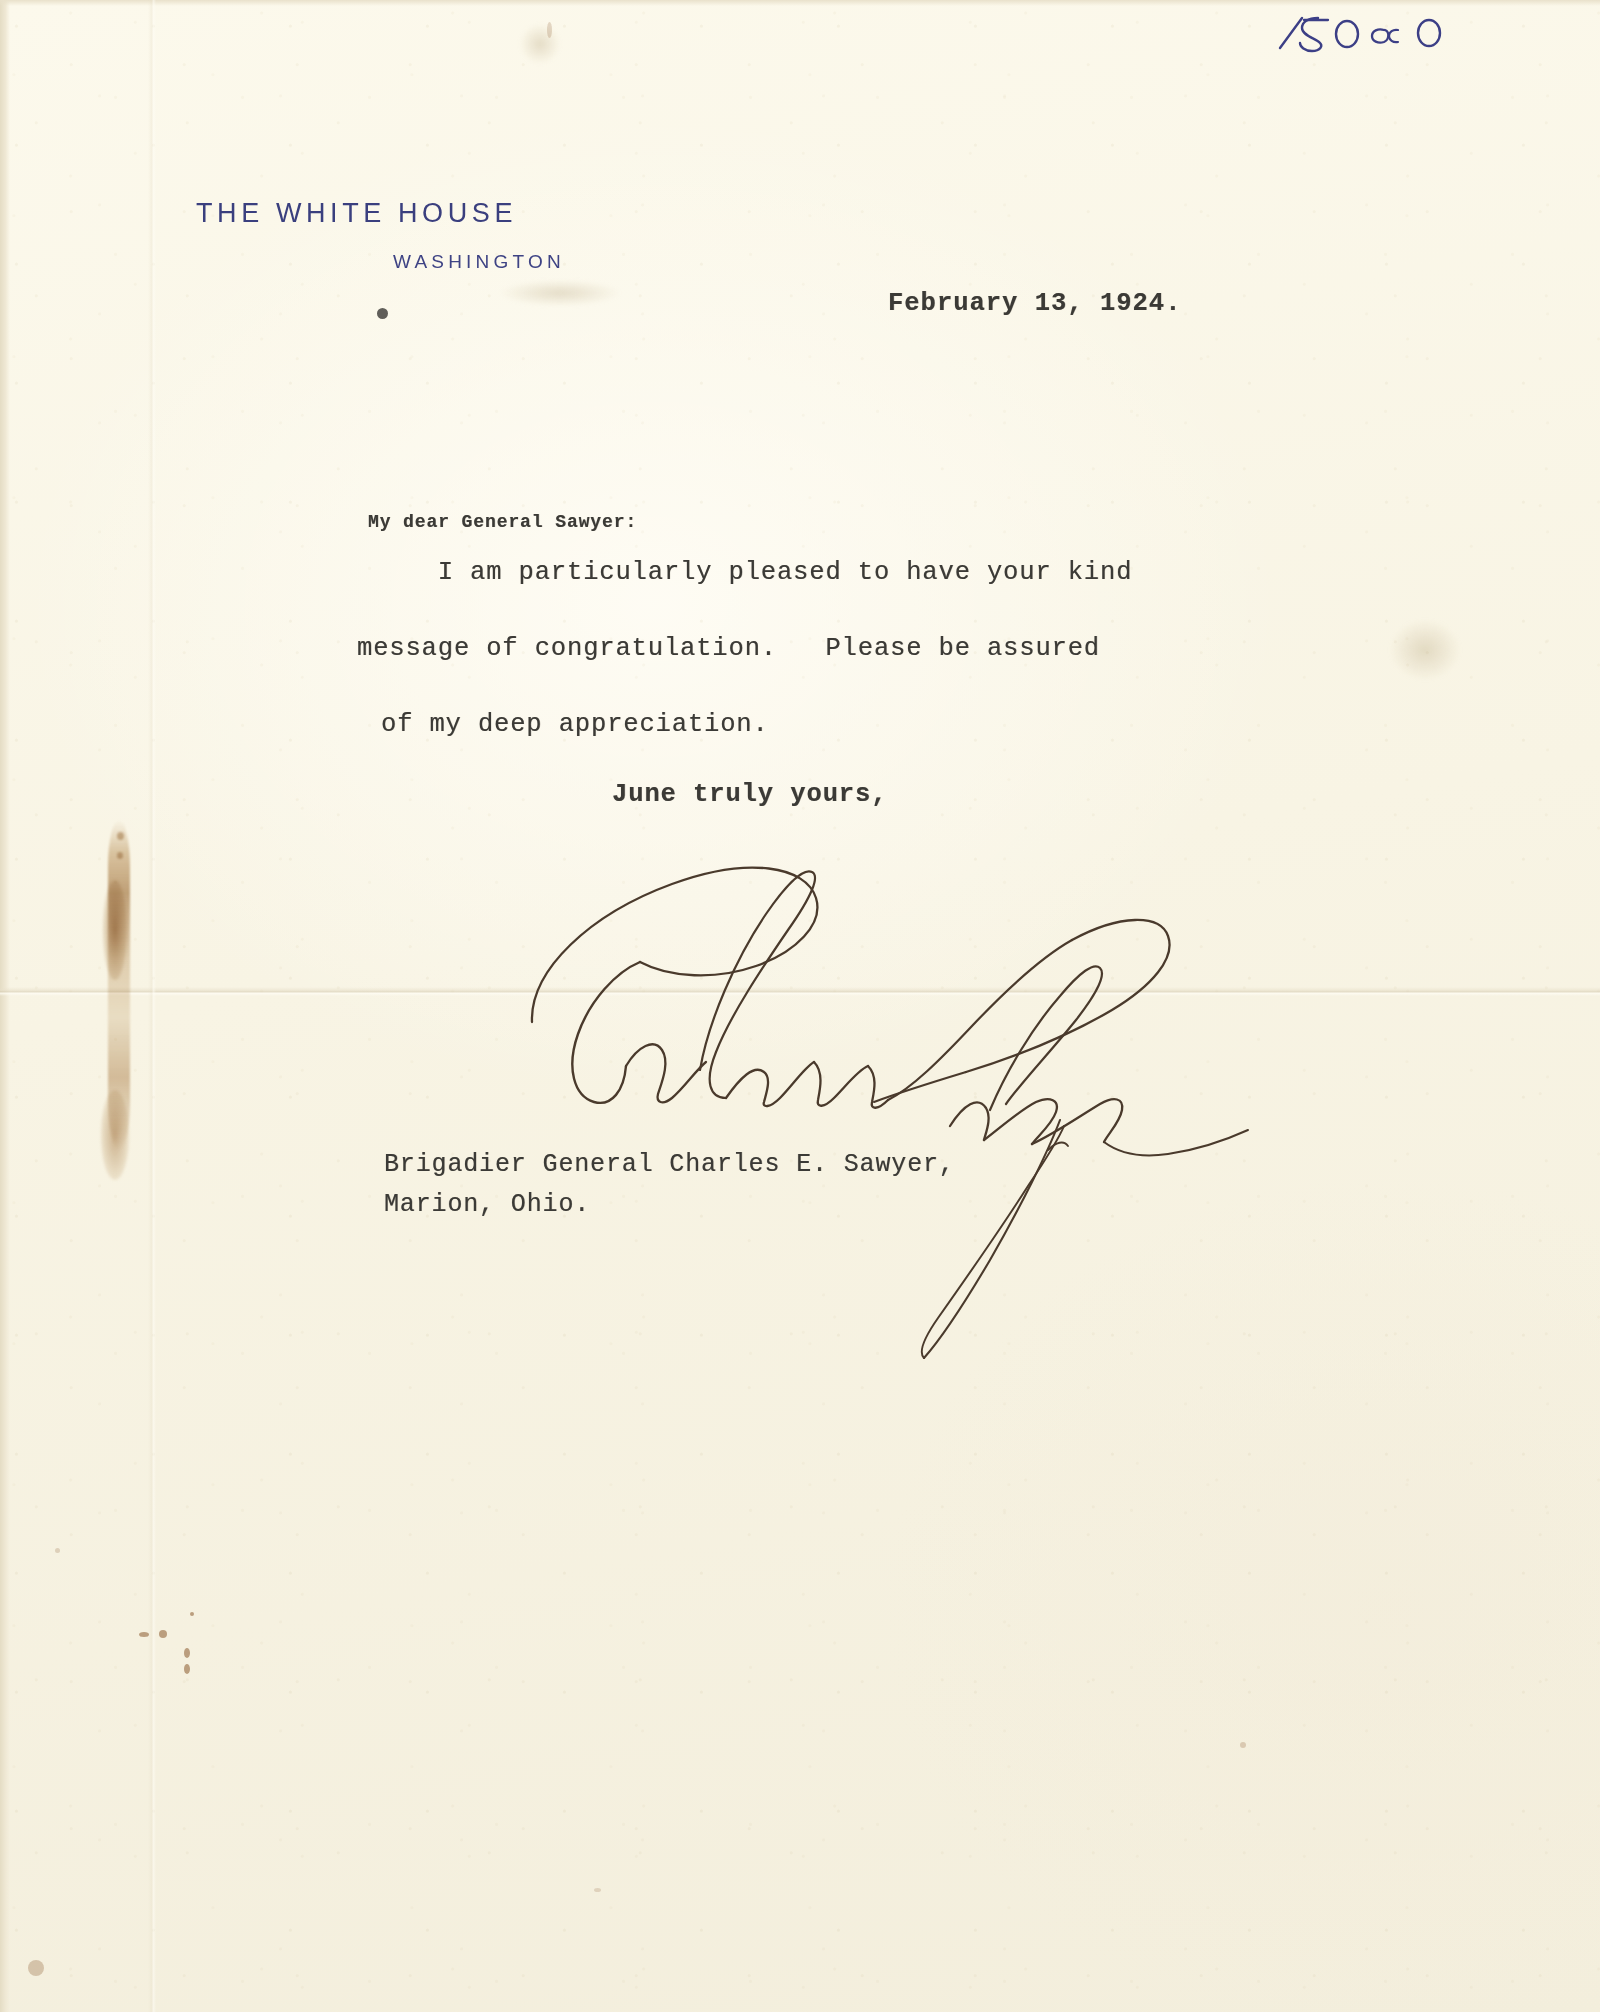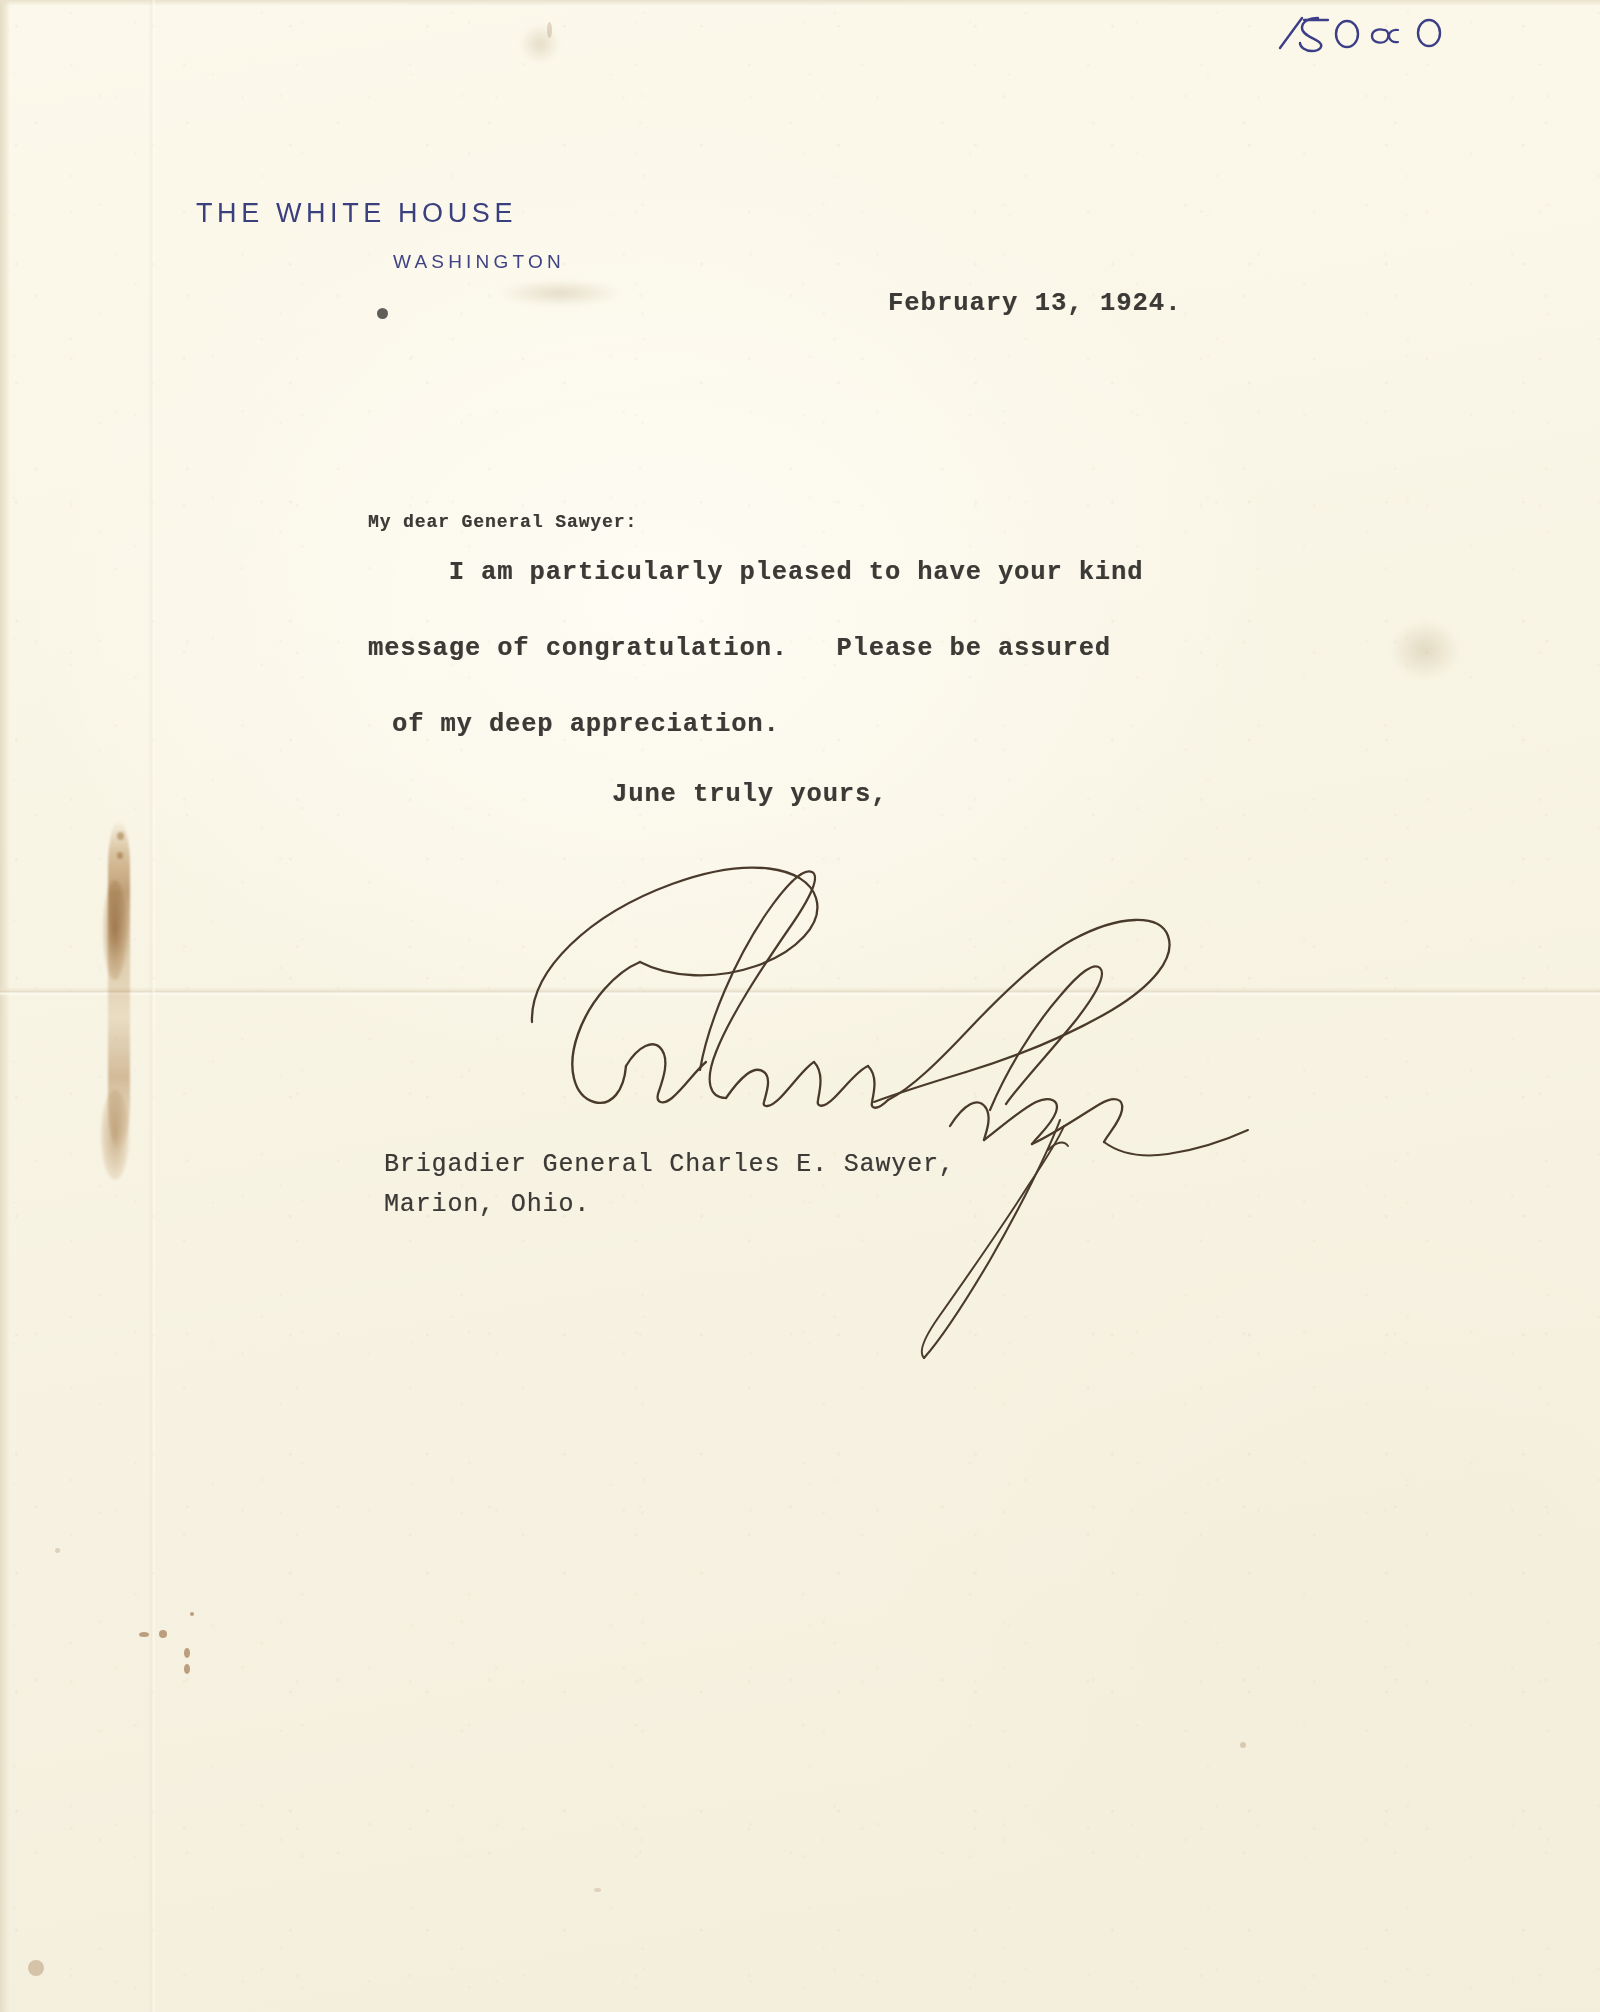--- a/index.html
+++ b/index.html
@@ -208,22 +208,22 @@
     left: 368px;
     top: 485px;
     font-size: 18px;
     letter-spacing: 0.9px;
     font-weight: 700;
     margin-top: 28px;
   }
   .body-line {
     font-size: 25.5px;
     letter-spacing: 0.85px;
-    font-weight: 700;
-    left: 368px;
+    font-weight: 400;
+    left: 357px;
   }
   .bl1 { top: 560px; }
   .bl2 { top: 636px; }
   .bl3 { top: 712px; margin-left: 24px; }
   .closing {
     left: 612px;
     top: 782px;
     font-size: 25.5px;
     letter-spacing: 0.9px;
     font-weight: 700;

